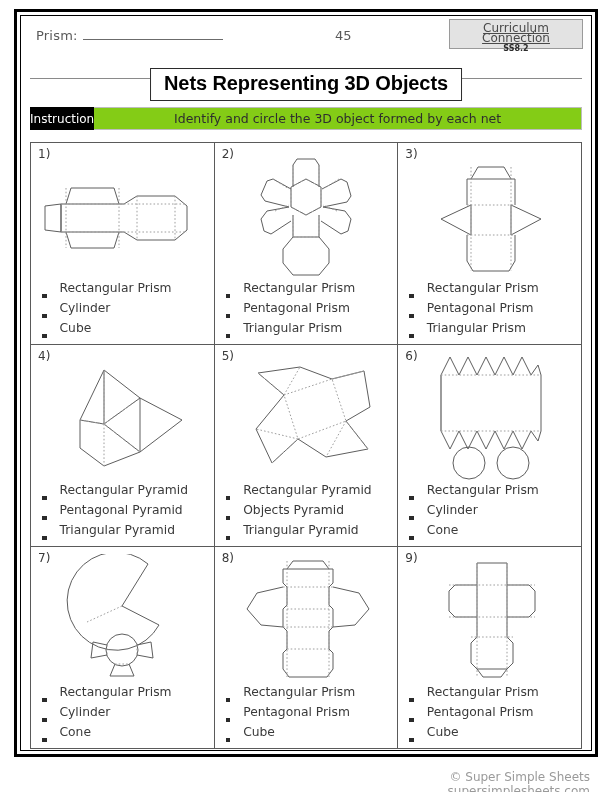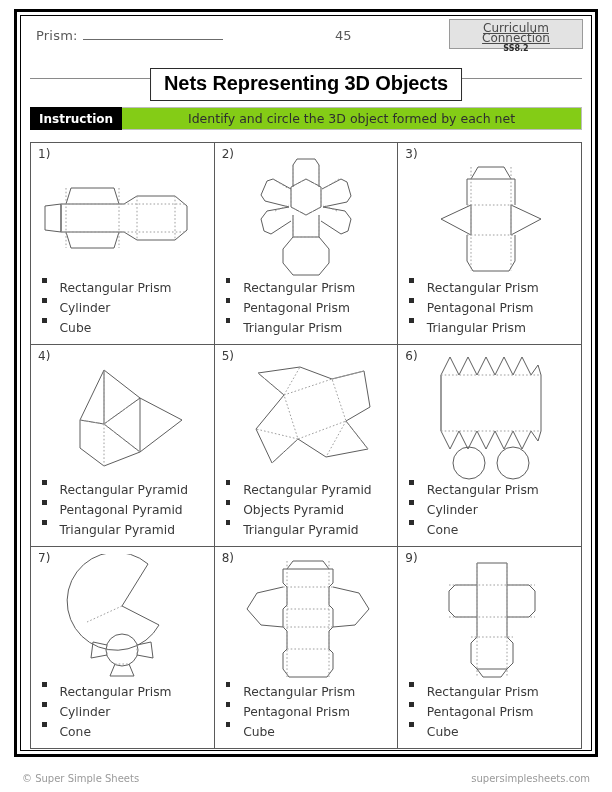--- a/index.html
+++ b/index.html
@@ -138,25 +138,24 @@
   .instruction-bar {
     position: relative;
     margin: 6px 8px 0 8px;
     height: 23px;
     display: flex;
   }
   .instruction-label {
     background: #000;
     color: #fff;
     font-size: 12px;
-    padding: 0 9px;
+    padding: 0 0;
     display: flex;
     align-items: center;
     white-space: nowrap;
-    font-weight: bold;
   }
   .instruction-text {
     flex: 1;
     background: #84cc16;
     border: 1px solid #bdbdbd;
     border-left: none;
     box-sizing: border-box;
     display: flex;
     align-items: center;
     justify-content: center;
@@ -197,21 +196,21 @@
     justify-content: center;
   }
   .q-options {
     position: absolute;
     left: 11px;
     right: 6px;
     bottom: 6px;
   }
   .opt {
     display: flex;
-    align-items: flex-start;
+    align-items: flex-end;
     line-height: 20px;
     height: 20px;
   }
   .opt-bullet {
     width: 4.5px;
     height: 4.5px;
     background: #2b2b2b;
     margin-right: 13px;
     flex: 0 0 auto;
   }
@@ -221,25 +220,26 @@
     white-space: nowrap;
   }
 
   
   .footer {
     position: absolute;
     left: 22px;
     right: 22px;
     top: 770px;
     height: 16px;
-    font-size: 10px;
+    font-size: 12px;
     color: #9a9a9a;
     display: flex;
     justify-content: space-between;
-    align-items: center;
+    align-items: flex-end;
+    flex-direction: column;
   }
 
   svg { display: block; }
   .ln  { stroke: #5e5e5e; stroke-width: 1; fill: none; }
   .ln2 { stroke: #4a4a4a; stroke-width: 1.1; fill: none; }
   .fold{ stroke: #9e9e9e; stroke-width: 1; fill: none; stroke-dasharray: 1.6 2.1; }
 </style>
 </head>
 <body>
 

